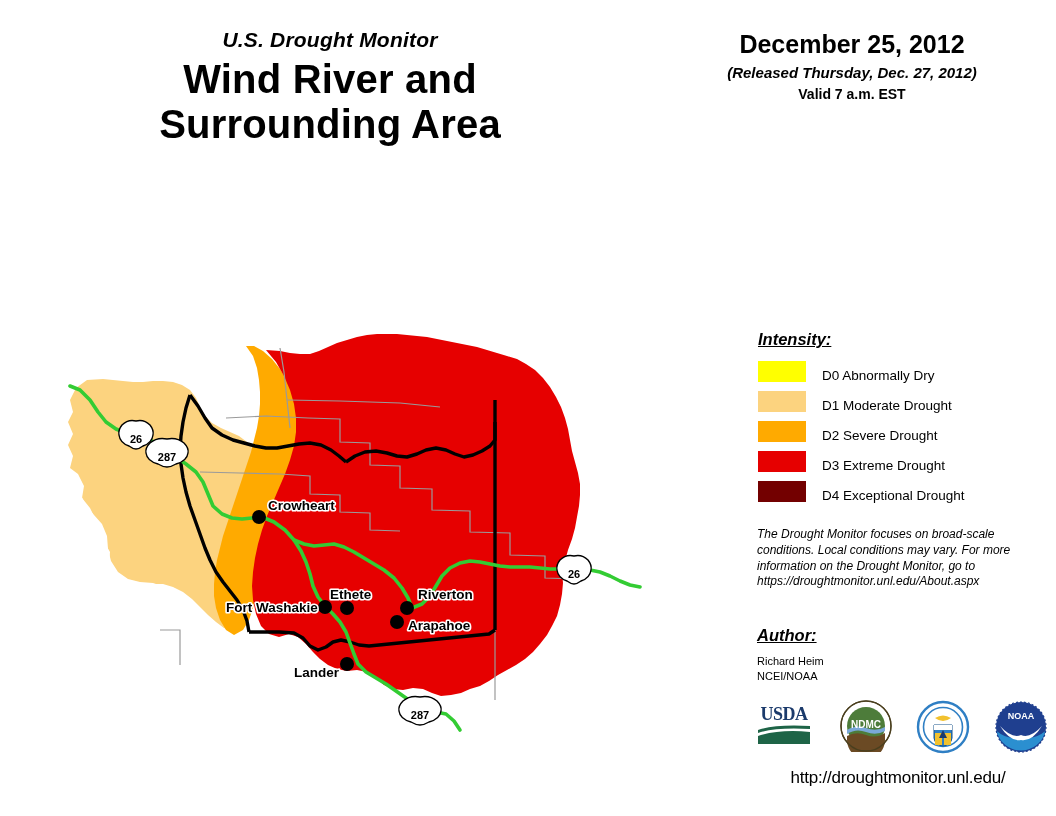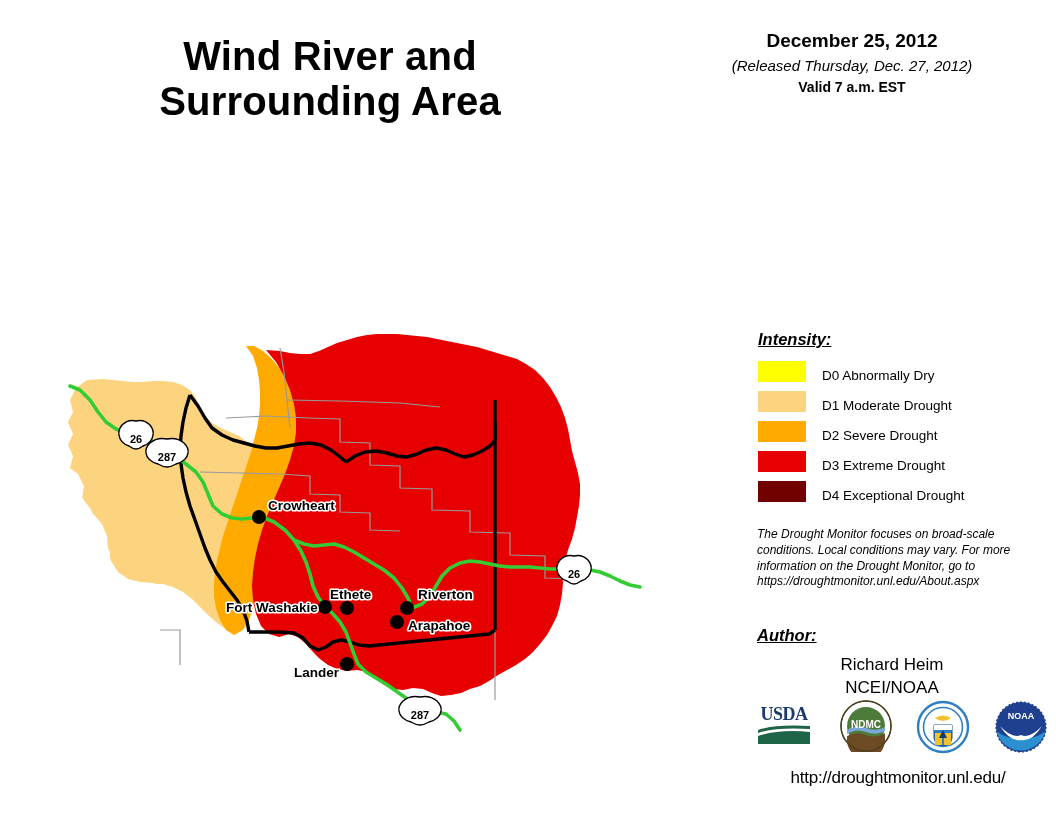--- a/index.html
+++ b/index.html
@@ -42,27 +42,27 @@
 
   
   #date-block {
     position: absolute;
     left: 672px;
     top: 30px;
     width: 360px;
     text-align: center;
   }
   #date-main {
-    font-size: 19px;
+    font-size: 25px;
     font-weight: bold;
     line-height: 1.15;
   }
   #date-released {
     font-size: 15px;
-    font-weight: normal;
+    font-weight: bold;
     font-style: italic;
     margin-top: 5px;
   }
   #date-valid {
     font-size: 14px;
     font-weight: bold;
     margin-top: 5px;
   }
 
   
@@ -145,23 +145,22 @@
     width: 270px;
   }
   #author-heading {
     font-size: 16.5px;
     font-weight: bold;
     font-style: italic;
     text-decoration: underline;
     margin-bottom: 9px;
   }
   .author-line {
-    font-size: 17px;
+    font-size: 11px;
     line-height: 1.35;
-    text-align: center;
   }
 
   
   #logo-row {
     position: absolute;
     left: 752px;
     top: 700px;
     width: 296px;
     height: 62px;
     display: flex;
@@ -179,20 +178,21 @@
     text-align: center;
     font-size: 17px;
     font-weight: normal;
     letter-spacing: -0.2px;
   }
 </style>
 </head>
 <body>
 
 <div id="title-block">
+  <div id="dm-eyebrow">U.S. Drought Monitor</div>
   <div id="map-title">
     <span class="ln">Wind River and</span>
     <span class="ln">Surrounding Area</span>
   </div>
 </div>
 
 <div id="date-block">
   <div id="date-main">December 25, 2012</div>
   <div id="date-released">(Released Thursday, Dec. 27, 2012)</div>
   <div id="date-valid">Valid 7 a.m. EST</div>

